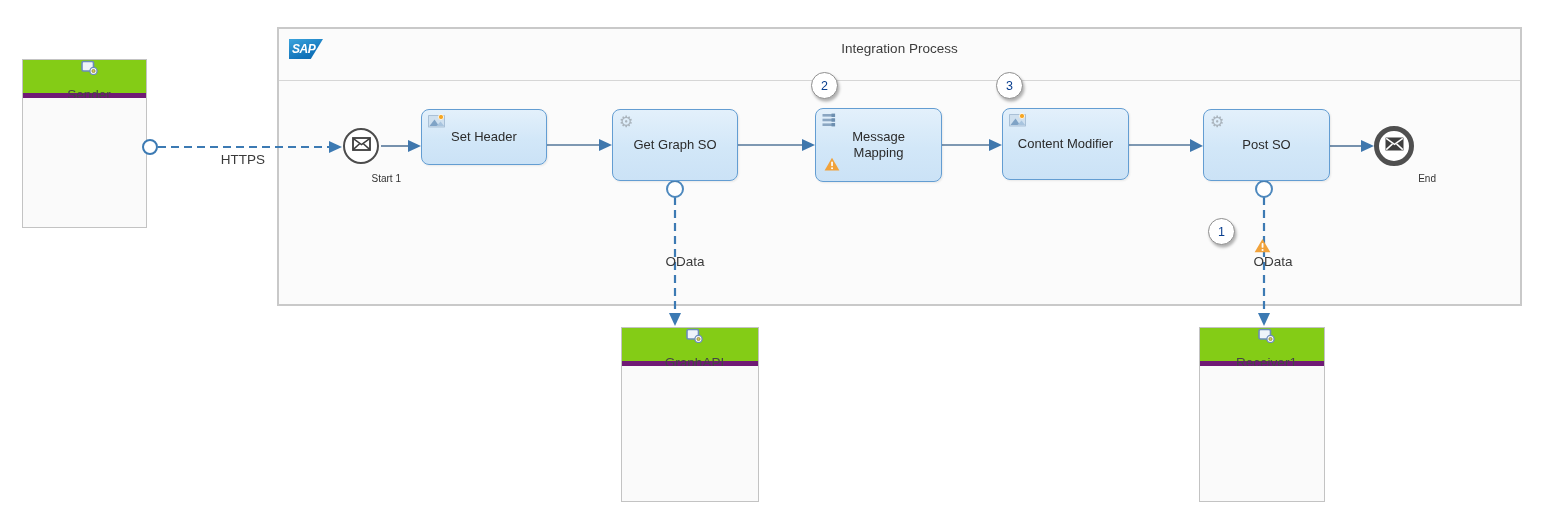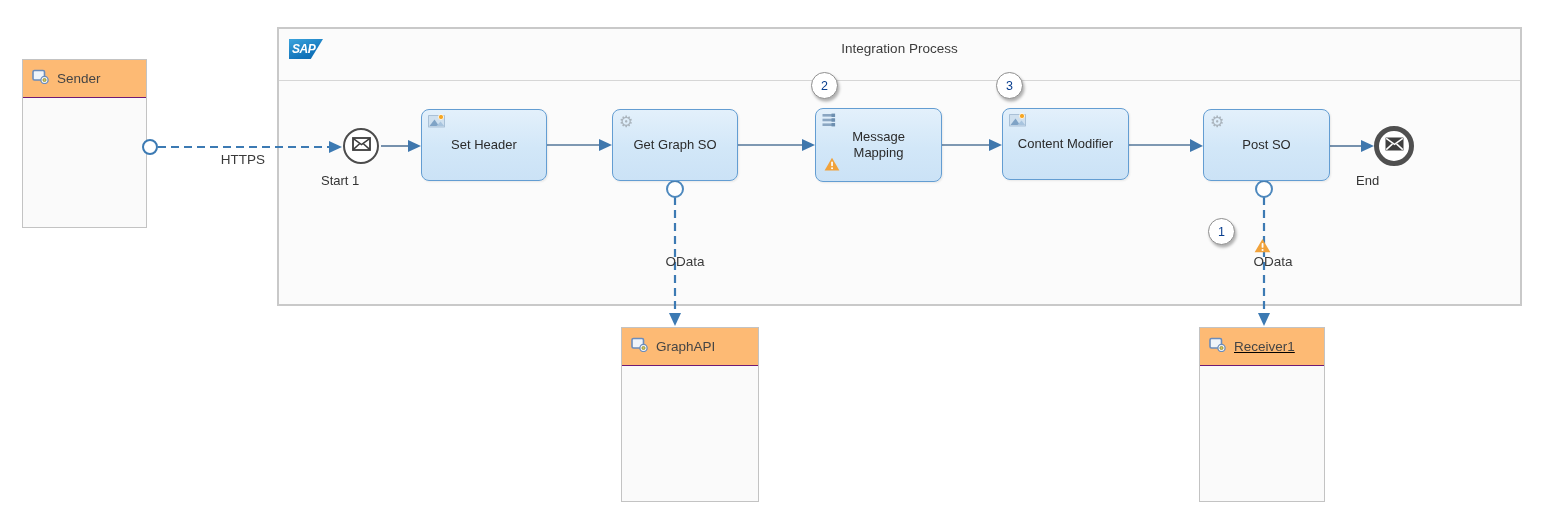--- a/index.html
+++ b/index.html
@@ -2,21 +2,21 @@
 <html><head>
 <meta charset="utf-8">
 <style>
   * { margin:0; padding:0; box-sizing:border-box; }
   html,body { background:#ffffff; font-family:"Liberation Sans", sans-serif; }
   .canvas { position:relative; width:1546px; height:527px; background:#ffffff; overflow:hidden; }
 
   
   .participant { position:absolute; background:#f8f8f8; border:1px solid #c3c3c3; }
   .participant-header { height:38px; display:flex; align-items:center; gap:8px; padding-left:9px;
-                        border-bottom:1px solid #701a75; background:#fdba74; }
+                        border-bottom:5px solid #701a75; background:#84cc16;flex-direction:column; }
   .participant-label { font-size:13.5px; color:#454545; }
   .participant-body { position:absolute; top:38px; left:0; right:0; bottom:0; background:#fafafa; }
 
   
   .ip { position:absolute; left:277px; top:27px; width:1245px; height:279px;
         background:#fbfbfb; border:2px solid #c9c9c9; }
   .ip-header { position:relative; height:52px; border-bottom:1px solid #d6d6d6; }
   .ip-title { position:absolute; left:0; right:0; top:0; height:40px; line-height:40px;
               text-align:center; font-size:13.5px; color:#3c3c3c; }
   .sap-logo { position:absolute; left:10px; top:10px; width:34px; height:20px;
@@ -34,21 +34,21 @@
   .task-label.narrow { max-width:80px; }
   .task-icon { position:absolute; top:4px; left:6px; }
   .gear-glyph { font-size:16px; color:#aab4bd; line-height:16px; }
   .task-warning { position:absolute; left:8px; bottom:6px; }
 
   
   .event-circle { position:absolute; border-radius:50%; background:#ffffff;
                   display:flex; align-items:center; justify-content:center; }
   .event-start { left:343px; top:128px; width:36px; height:36px; border:2px solid #4c4c4c; }
   .event-end { left:1374px; top:126px; width:40px; height:40px; border:5px solid #4f4f4f; }
-  .event-label { position:absolute; font-size:13px; color:#333333; text-align:left; width:80px; }
+  .event-label { position:absolute; font-size:10px; color:#333333; text-align:right; width:80px; }
 
   
   .badge { position:absolute; width:27px; height:27px; border-radius:50%; background:#ffffff;
            border:1.5px solid #8f8f8f; box-shadow:1.5px 2.5px 3px rgba(0,0,0,0.3);
            display:flex; align-items:center; justify-content:center;
            font-size:12.5px; color:#0a3f8f; }
 
   
   .flow-label { position:absolute; font-size:13.5px; color:#3a3a3a; text-align:center; }
 
@@ -137,21 +137,21 @@
       <svg width="19" height="14" viewBox="0 0 19 14">
         <rect x="1" y="1" width="17" height="12" fill="#ffffff" stroke="#3c3c3c" stroke-width="1.8"></rect>
         <polyline points="1.4,1.6 9.5,7.6 17.6,1.6" fill="none" stroke="#3c3c3c" stroke-width="1.5"></polyline>
         <line x1="1.4" y1="12.4" x2="7.6" y2="6.8" stroke="#3c3c3c" stroke-width="1.5"></line>
         <line x1="17.6" y1="12.4" x2="11.4" y2="6.8" stroke="#3c3c3c" stroke-width="1.5"></line>
       </svg>
     </span>
   </div>
   <div class="event-label" style="left:321px; top:173px;">Start 1</div>
 
-  <div class="task" style="left:421px; top:109px; width:126px; height:72px;">
+  <div class="task" style="left:421px; top:109px; width:126px; height:56px;">
     <span class="task-icon">
       <svg width="18" height="14" viewBox="0 0 18 14">
         <rect x="0.6" y="1.6" width="15.8" height="11.4" fill="#cfe0ef" stroke="#9db6cf" stroke-width="0.8"></rect>
         <polygon points="1.5,12 6.5,5.5 11,12" fill="#7fa3c6"></polygon>
         <polygon points="8.5,12 12.5,7.5 16.2,12" fill="#a8c4de"></polygon>
         <circle cx="13" cy="3" r="2.6" fill="#f5a623" stroke="#ffffff" stroke-width="0.8"></circle>
       </svg>
     </span>
     <span class="task-label">Set Header</span>
   </div>

